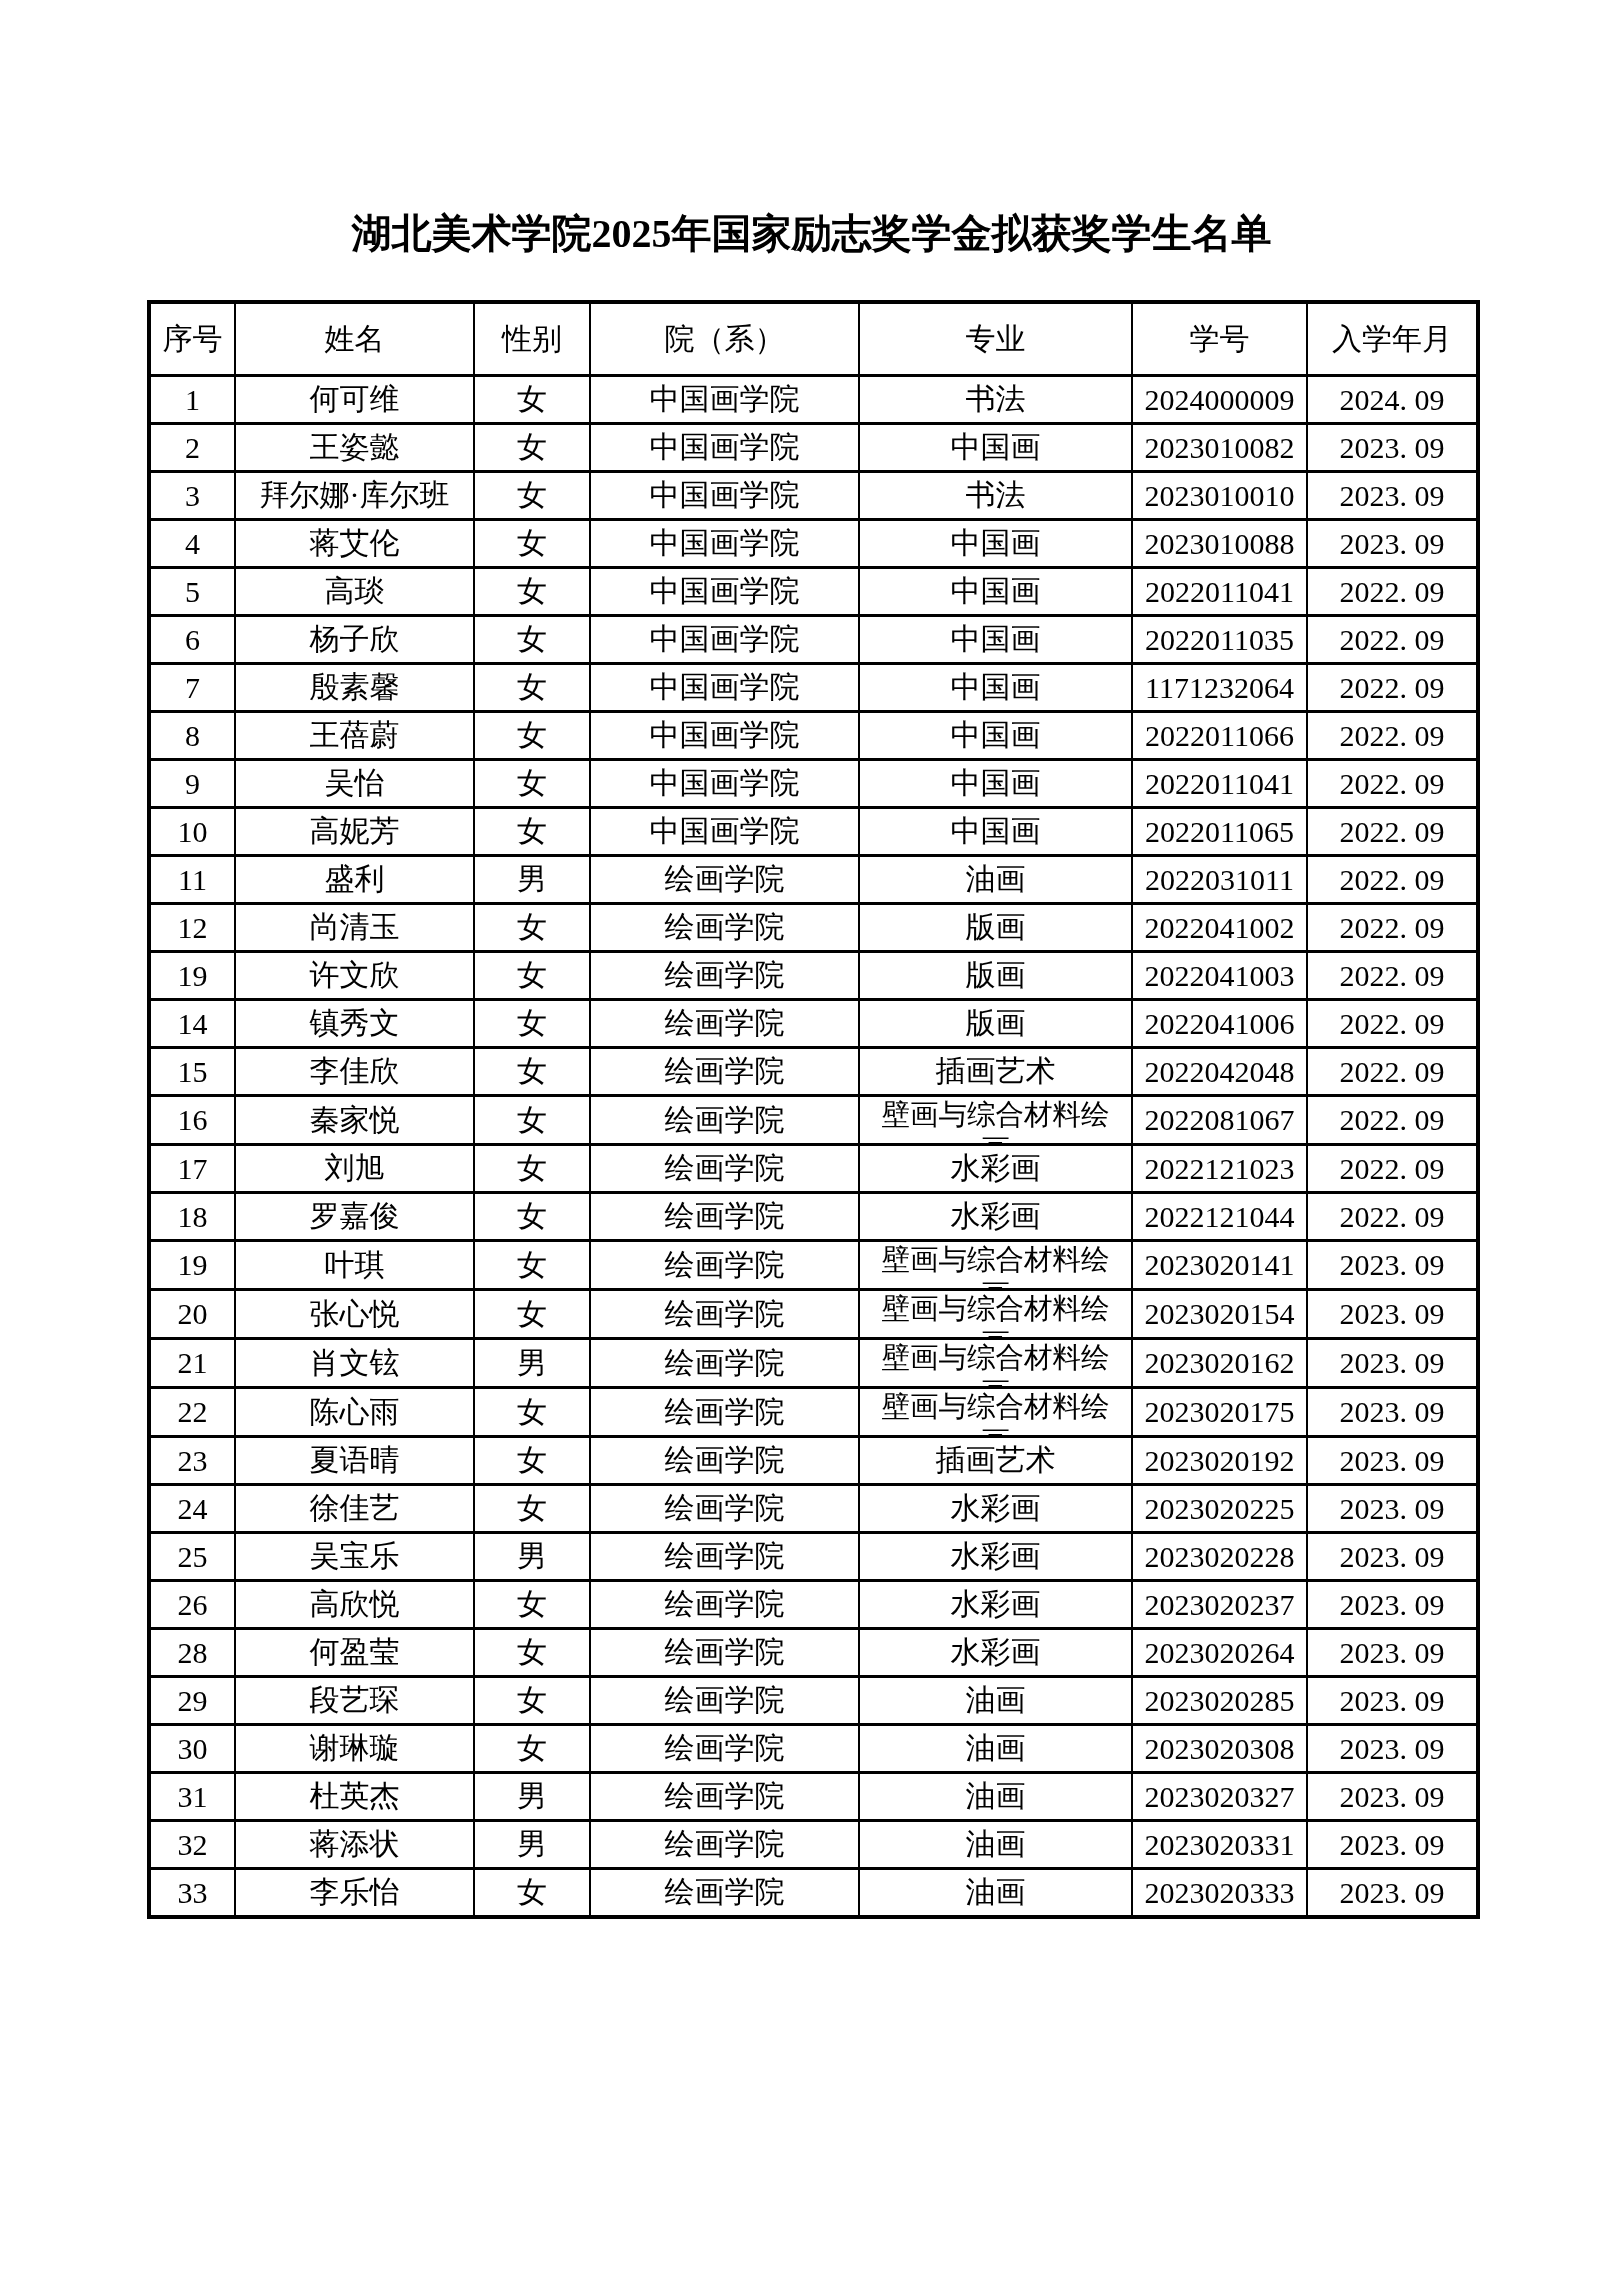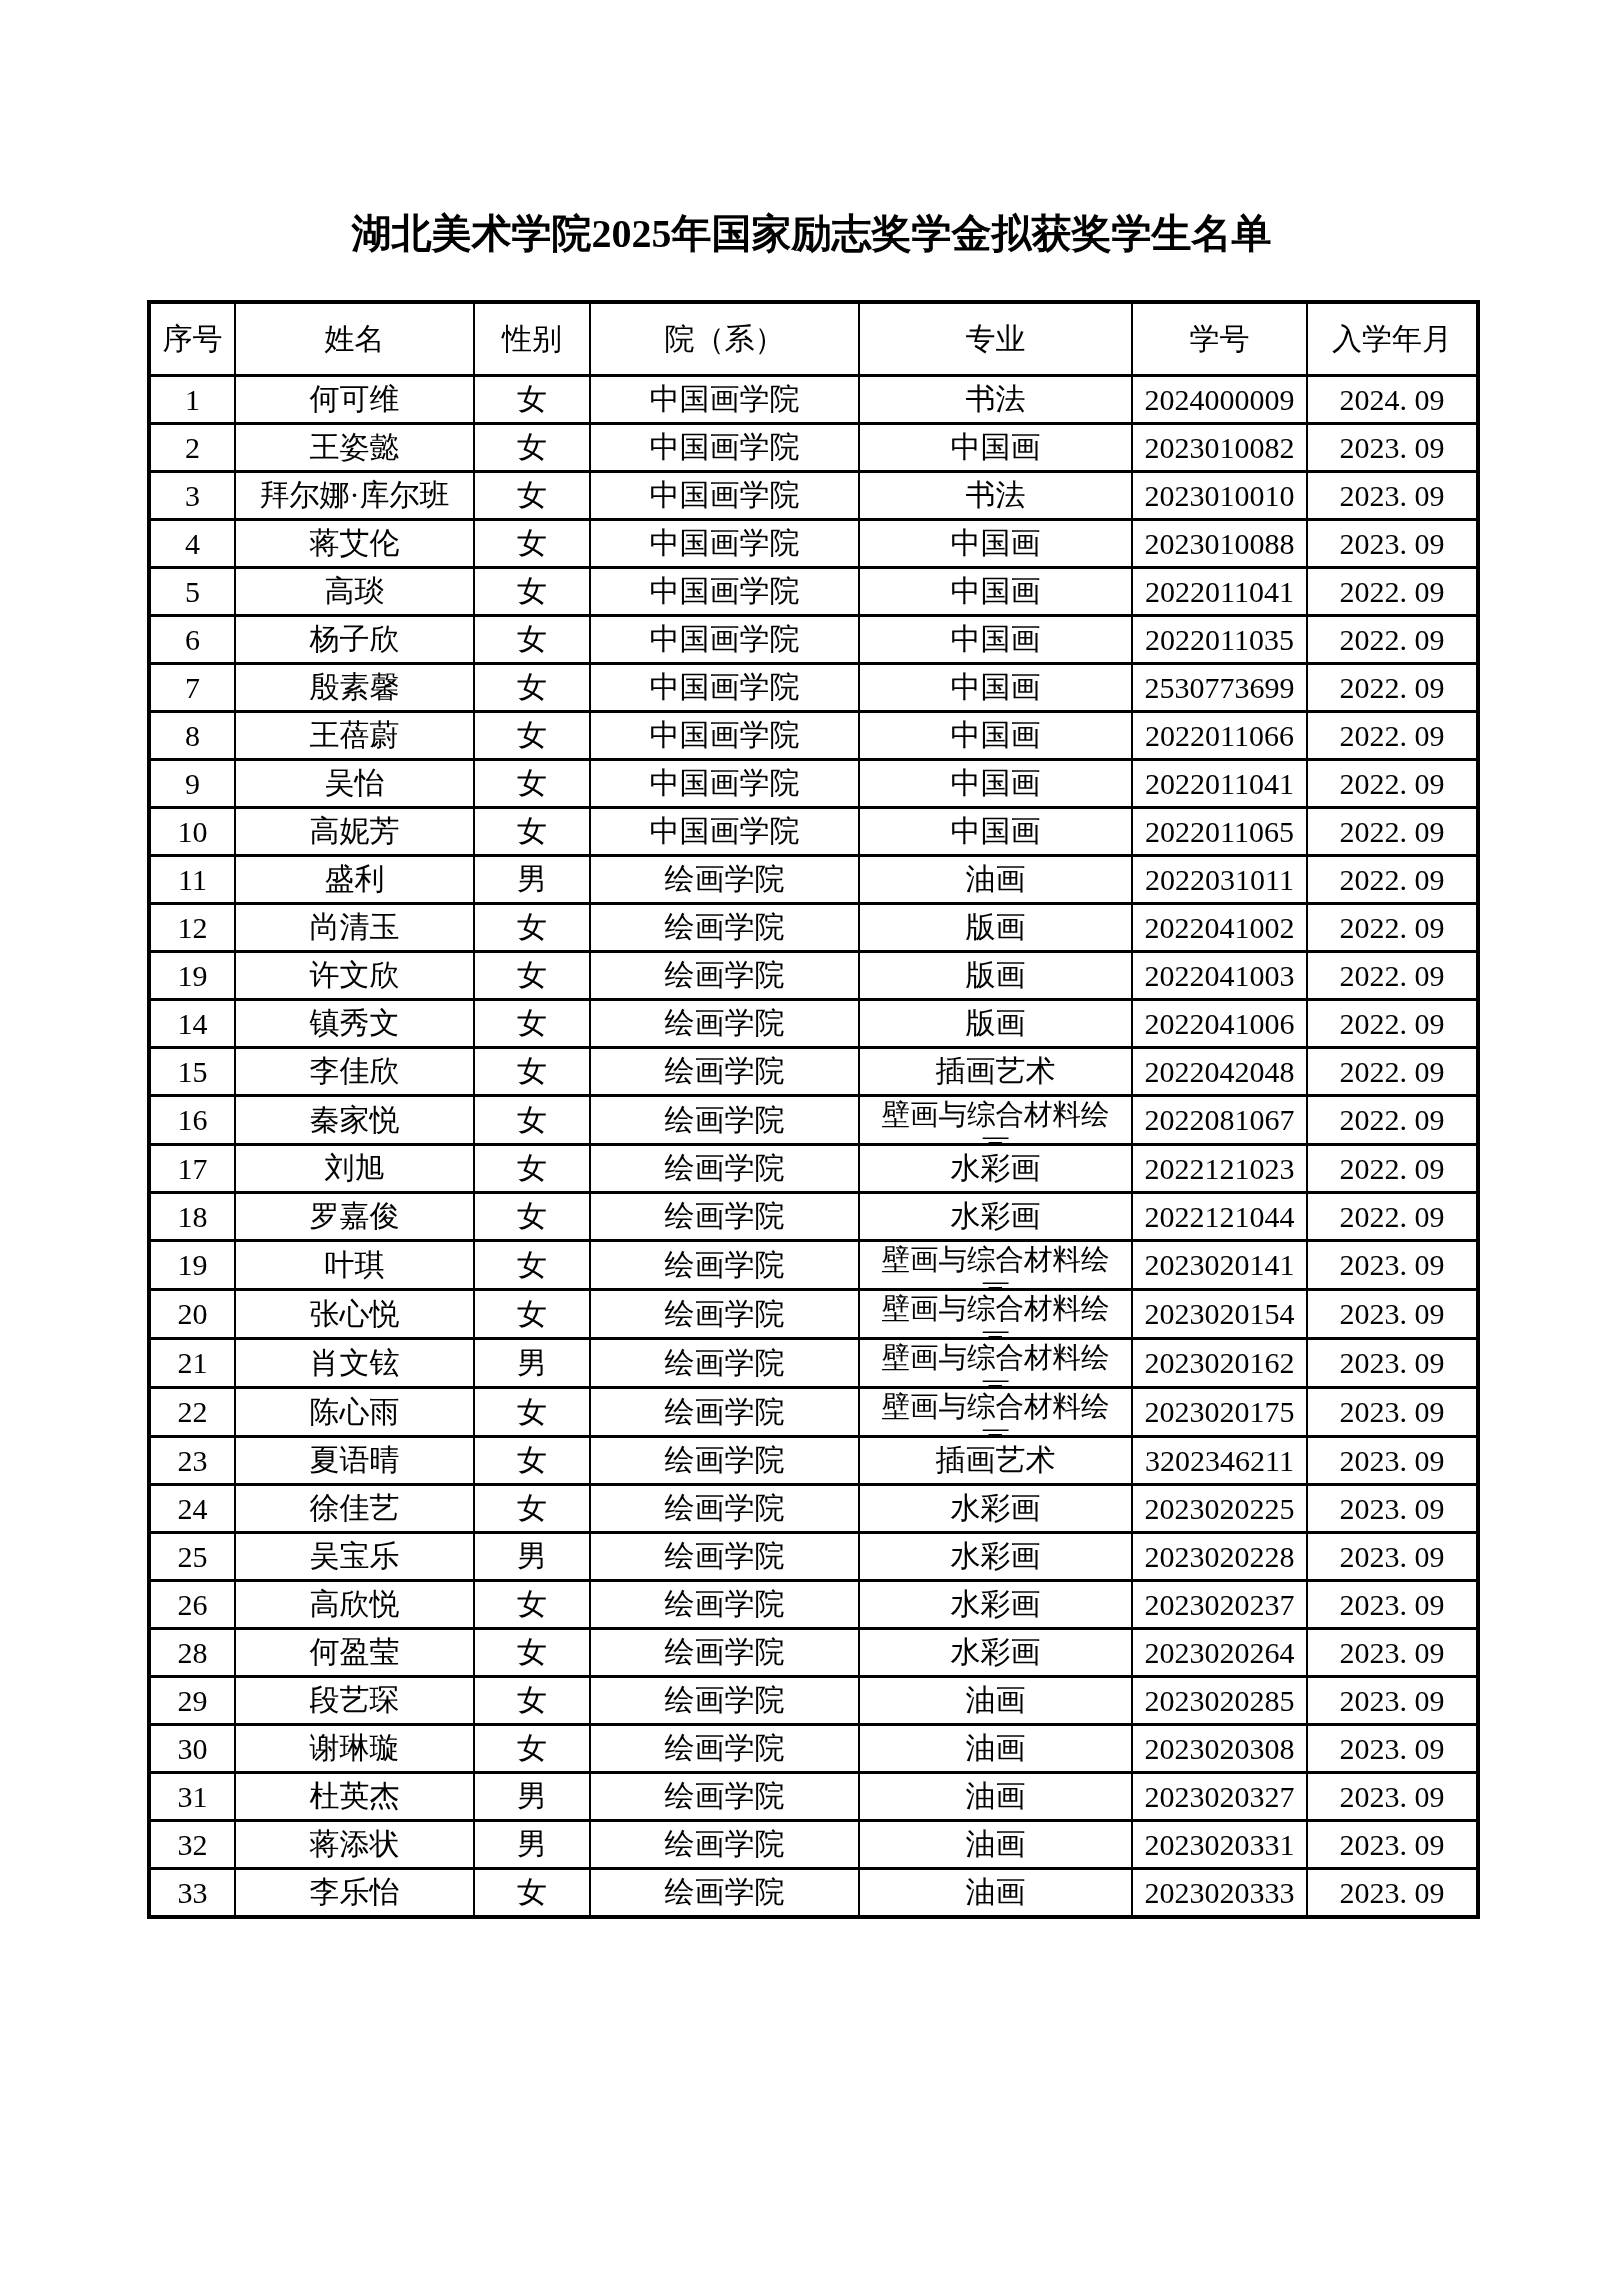--- a/index.html
+++ b/index.html
@@ -151,21 +151,21 @@
           <td>中国画</td>
           <td>2022011035</td>
           <td>2022. 09</td>
         </tr>
         <tr>
           <td>7</td>
           <td>殷素馨</td>
           <td>女</td>
           <td>中国画学院</td>
           <td>中国画</td>
-          <td>2530773699</td>
+          <td>1171232064</td>
           <td>2022. 09</td>
         </tr>
         <tr>
           <td>8</td>
           <td>王蓓蔚</td>
           <td>女</td>
           <td>中国画学院</td>
           <td>中国画</td>
           <td>2022011066</td>
           <td>2022. 09</td>
@@ -305,21 +305,21 @@
           </td>
           <td>2023020175</td>
           <td>2023. 09</td>
         </tr>
         <tr>
           <td>23</td>
           <td>夏语晴</td>
           <td>女</td>
           <td>绘画学院</td>
           <td>插画艺术</td>
-          <td>3202346211</td>
+          <td>2023020192</td>
           <td>2023. 09</td>
         </tr>
         <tr>
           <td>24</td>
           <td>徐佳艺</td>
           <td>女</td>
           <td>绘画学院</td>
           <td>水彩画</td>
           <td>2023020225</td>
           <td>2023. 09</td>

